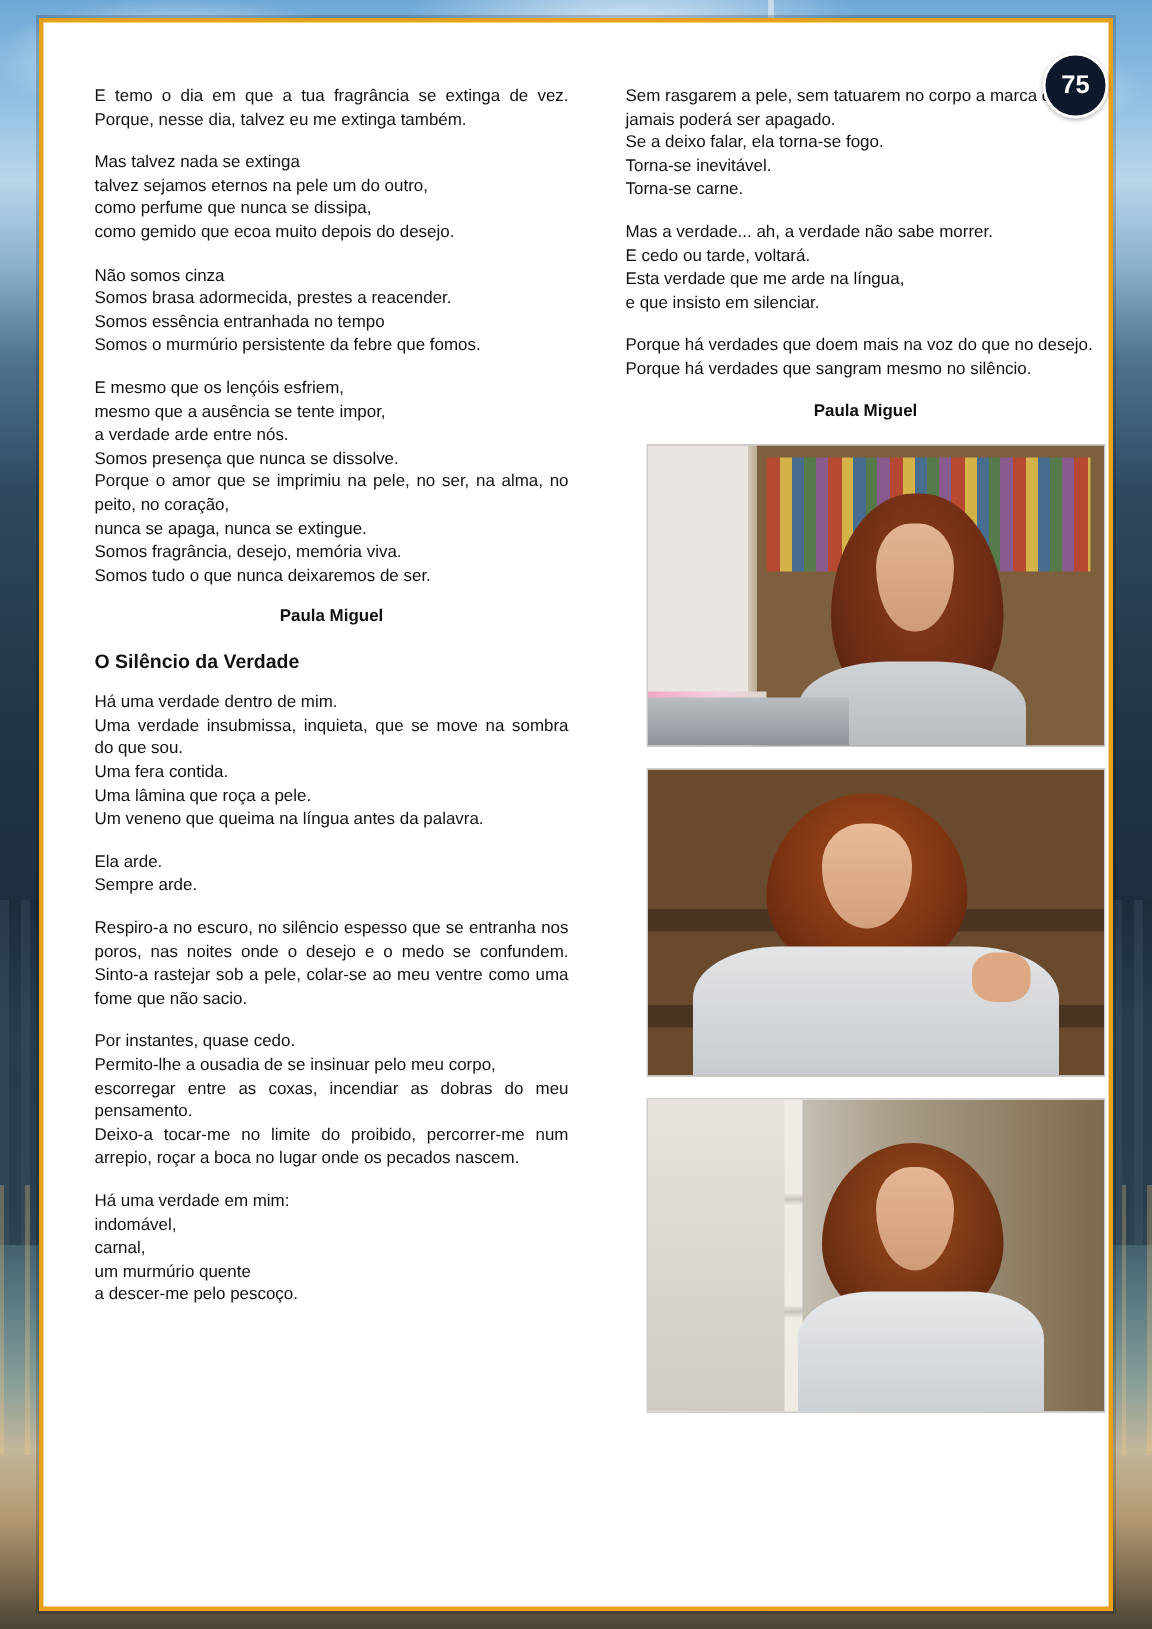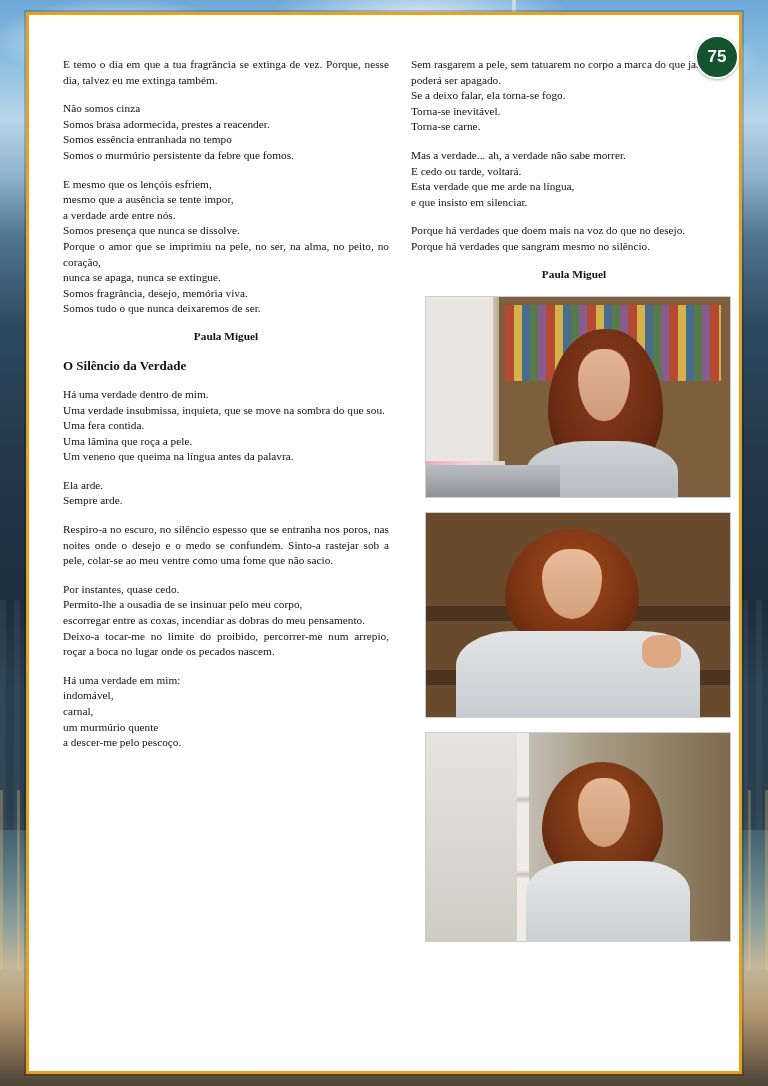--- a/index.html
+++ b/index.html
@@ -80,38 +80,37 @@
     left: 12px; top: 12px; right: 12px; bottom: 12px;
     background: #ffffff;
   }
 
   
   .page-badge {
     position: absolute;
     right: 0px; top: 20px;
     width: 44px; height: 44px;
     border-radius: 50%;
-    background: #14532d;
+    background: #0f172a;
     border: 2px solid #ffffff;
     color: #ffffff;
     font-size: 17px;
     font-weight: bold;
     display: flex; align-items: center; justify-content: center;
     box-shadow: 0 1px 3px rgba(0,0,0,.3);
     z-index: 5;
   }
 
   
   .columns {
     position: absolute;
     left: 22px; top: 30px;
     width: 674px; bottom: 18px;
     display: flex;
-    gap: 22px;
-    font-family: Liberation Serif, serif;
+    gap: 38px;
   }
   .col { width: 326px; position: relative; }
 
   .poem {
     font-size: 11.3px;
     line-height: 15.6px;
     color: #111111;
     white-space: pre-wrap;
     margin: 0 0 13px 0;
   }
@@ -287,20 +286,24 @@
 </div>
 
 <div class="page-frame">
   <div class="page-badge">75</div>
 
   <div class="page-inner">
     <div class="columns">
 
       <div class="col">
         <p class="poem just">E temo o dia em que a tua fragrância se extinga de vez. Porque, nesse dia, talvez eu me extinga também.</p>
+        <p class="poem">Mas talvez nada se extinga
+talvez sejamos eternos na pele um do outro,
+como perfume que nunca se dissipa,
+como gemido que ecoa muito depois do desejo.</p>
         <p class="poem">Não somos cinza
 Somos brasa adormecida, prestes a reacender.
 Somos essência entranhada no tempo
 Somos o murmúrio persistente da febre que fomos.</p>
         <p class="poem just">E mesmo que os lençóis esfriem,
 mesmo que a ausência se tente impor,
 a verdade arde entre nós.
 Somos presença que nunca se dissolve.
 Porque o amor que se imprimiu na pele, no ser, na alma, no peito, no coração,
 nunca se apaga, nunca se extingue.

